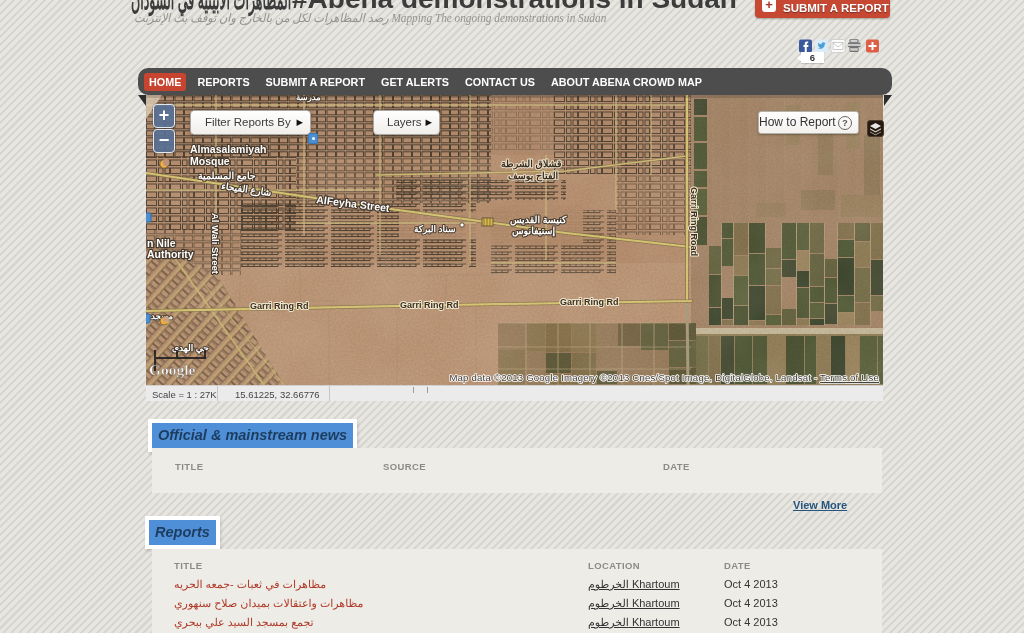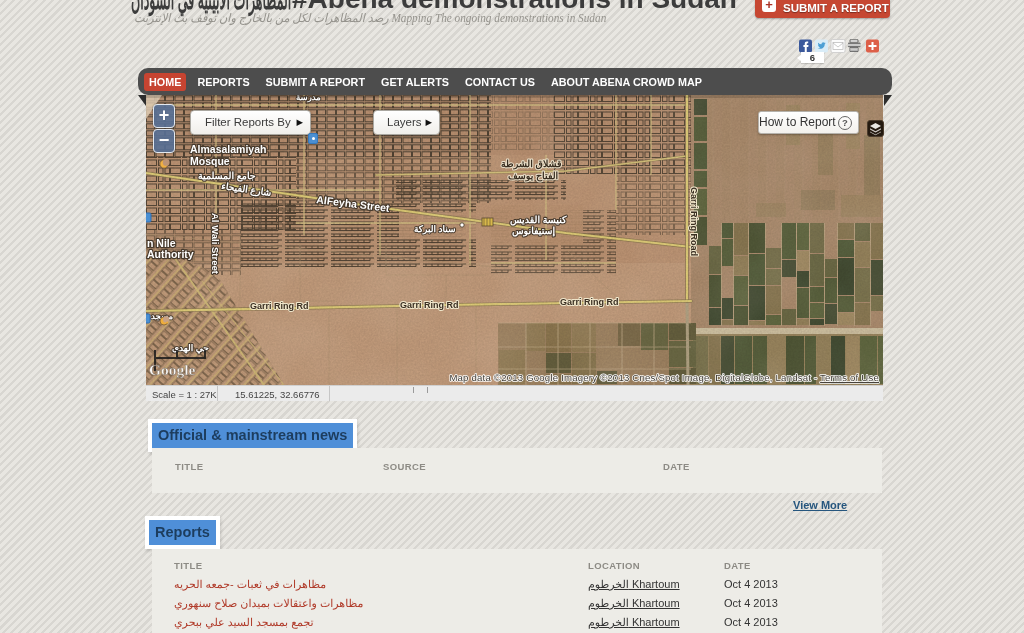--- a/index.html
+++ b/index.html
@@ -34,21 +34,21 @@
 .zoombtn{position:absolute;width:20px;height:22px;background:rgba(88,112,150,.9);border:1px solid #e3e9f0;border-radius:4px;color:#fff;font-size:18px;font-weight:bold;text-align:center;line-height:20px;box-shadow:0 0 0 1px rgba(60,60,60,.2);}
 .mbtn{position:absolute;height:23px;background:linear-gradient(#ffffff,#f0eeea);border:1px solid #aaa7a0;border-radius:4px;box-shadow:0 1px 3px rgba(50,40,30,.45);color:#3a3a3a;font-size:13px;line-height:23px;}
 .mbtn .arr{position:absolute;right:7px;top:0;font-size:8.5px;color:#111;}
 .howto{position:absolute;left:612px;top:16px;width:99px;height:21px;background:linear-gradient(#ffffff,#f3f1ed);border:1px solid #b5b2ac;border-radius:3px;box-shadow:0 1px 2px rgba(50,40,30,.4);font-size:12px;line-height:21px;color:#333;}
 .howto .q{position:absolute;right:6px;top:4px;width:12px;height:12px;border:1.4px solid #666;border-radius:50%;font-size:9.5px;line-height:12px;text-align:center;color:#555;font-weight:bold;}
 .layericon{position:absolute;left:721px;top:25px;width:15px;height:15px;background:#241a10;border-radius:3px;border:1px solid #4a3b2c;}
 .bluemark{position:absolute;left:162px;top:38px;width:8px;height:9px;background:#4a8fd2;border-radius:2px;border:1px solid #3579bd;}
 .bluemark:after{content:"";position:absolute;left:2.5px;top:2.5px;width:3px;height:3px;background:#fff;border-radius:50%;}
 
 .sec-title{position:absolute;background:#fff;box-shadow:1px 2px 3px rgba(0,0,0,.15);}
-.sec-title .inner{margin:4px;background:#4f8fd8;color:#1d3d5e;font-size:14.5px;font-weight:bold;padding:4px 6px 5px 6px;white-space:nowrap;}
+.sec-title .inner{margin:4px;background:#4f8fd8;color:#1d3d5e;font-size:14.5px;font-weight:bold;padding:4px 6px 5px 6px;white-space:nowrap;font-style:italic;}
 .panel{position:absolute;background:#edece7;}
 .thead{position:absolute;font-size:9.5px;font-weight:bold;color:#8d8b85;letter-spacing:.4px;}
 .viewmore{position:absolute;left:793px;top:499px;font-size:11px;font-weight:bold;color:#26567e;text-decoration:underline;}
 .rrow{position:absolute;font-size:11px;}
 .rtitle{color:#b03a29;}
 .rloc{color:#333;text-decoration:underline;}
 .rdate{color:#333;}
 </style>
 </head>
 <body>

